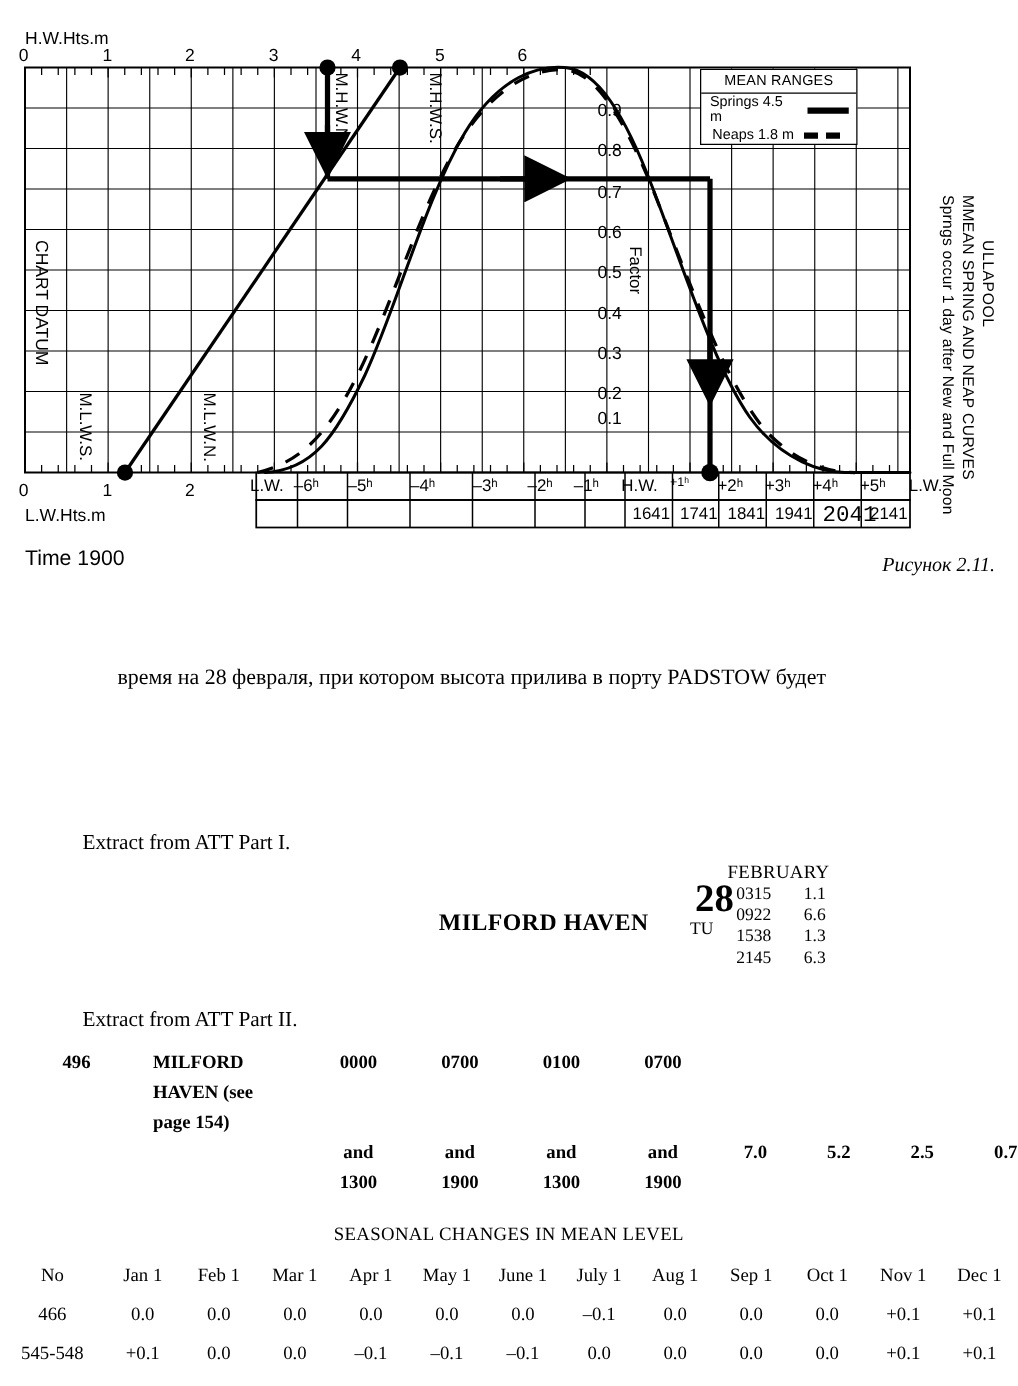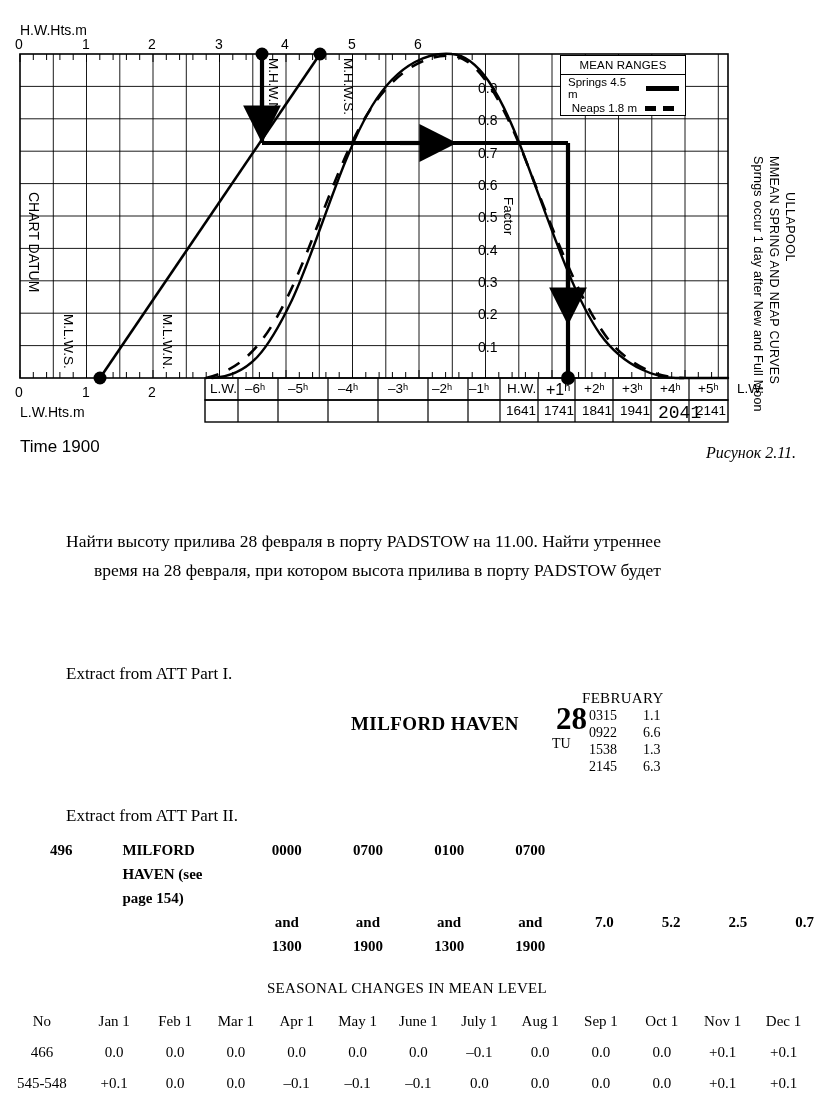--- a/index.html
+++ b/index.html
@@ -19,34 +19,34 @@
     white-space:nowrap;letter-spacing:0px;
   }
   .legend-box{
     position:absolute;border:1.6px solid #000;background:#fff;
     font-family:"Liberation Sans",sans-serif;
   }
   .legend-title{
     text-align:center;font-size:11.5px;padding:3px 0 3px 0;
     border-bottom:1.6px solid #000;letter-spacing:.2px;
   }
-  .legend-row{display:flex;align-items:center;justify-content:flex-end;
+  .legend-row{display:flex;align-items:center;justify-content:center;
     padding:1px 6px 1px 7px;font-size:11.5px;}
   .legend-key-solid{width:34px;height:5px;background:#000;margin-left:8px;}
   .legend-key-dash{width:34px;height:5px;margin-left:8px;
     background:repeating-linear-gradient(to right,#000 0 11px,transparent 11px 18px);}
   #time-note{left:20px;top:437px;font-size:17px;font-family:"Liberation Sans",sans-serif;}
   #fig-caption{right:18px;top:444px;font-size:16px;font-style:italic;font-family:"Liberation Serif",serif;}
   #task-para{left:66px;top:527px;width:716px;font-family:"Liberation Serif",serif;
     font-size:17.5px;line-height:29px;text-indent:0;}
   #task-para p{margin:0;text-indent:0;}
   #task-para .ind{padding-left:28px;}
   #extract1{left:66px;top:664px;font-family:"Liberation Serif",serif;font-size:17px;}
   #extract2{left:66px;top:806px;font-family:"Liberation Serif",serif;font-size:17px;}
-  #att1-port{position:absolute;left:290px;top:713px;width:290px;text-align:center;
+  #att1-port{position:absolute;left:290px;top:728px;width:290px;text-align:center;
     font-family:"Liberation Serif",serif;font-size:19px;font-weight:bold;letter-spacing:.4px;}
   #att1-block{position:absolute;left:556px;top:690px;font-family:"Liberation Serif",serif;font-size:14px;}
   #att1-block .month{font-size:15px;letter-spacing:.3px;margin-left:26px;}
   #att1-block .daynum{position:absolute;left:0px;top:13px;font-size:31px;font-weight:bold;line-height:31px;}
   #att1-block .tu{position:absolute;left:-4px;top:46px;font-size:14px;}
   #att1-block table{border-collapse:collapse;margin-left:33px;margin-top:0px;}
   #att1-block td{font-size:14px;padding:0 0 0 0;line-height:17px;}
   #att1-block td.h{padding-left:26px;}
   table.flat{border-collapse:collapse;}
   table.flat td{font-family:"Liberation Serif",serif;font-size:15px;padding:0;vertical-align:top;}
@@ -260,21 +260,21 @@
   <span class="abs tick-num" style="left:148px;top:384px;">2</span>
 
   <span class="abs tick-num" style="left:478px;top:80px;">0.9</span>
   <span class="abs tick-num" style="left:478px;top:112px;">0.8</span>
   <span class="abs tick-num" style="left:478px;top:145px;">0.7</span>
   <span class="abs tick-num" style="left:478px;top:177px;">0.6</span>
   <span class="abs tick-num" style="left:478px;top:209px;">0.5</span>
   <span class="abs tick-num" style="left:478px;top:242px;">0.4</span>
   <span class="abs tick-num" style="left:478px;top:274px;">0.3</span>
   <span class="abs tick-num" style="left:478px;top:306px;">0.2</span>
-  <span class="abs tick-num" style="left:478px;top:339px;">0.1</span>
+  <span class="abs tick-num" style="left:478px;top:326px;">0.1</span>
 
   <span class="abs vert-label" style="left:26px;top:192px;font-size:14px;">CHART DATUM</span>
   <span class="abs vert-label" style="left:61px;top:314px;font-size:13.5px;">M.L.W.S.</span>
   <span class="abs vert-label" style="left:160px;top:314px;font-size:13.5px;">M.L.W.N.</span>
   <span class="abs vert-label" style="left:266px;top:58px;font-size:13.5px;">M.H.W.N.</span>
   <span class="abs vert-label" style="left:341px;top:58px;font-size:13.5px;">M.H.W.S.</span>
   <span class="abs vert-label" style="left:501px;top:197px;font-size:13.5px;">Factor</span>
 
   <div class="legend-box" style="left:560px;top:55px;width:124px;">
     <div class="legend-title">MEAN RANGES</div>
@@ -287,30 +287,30 @@
       <span class="legend-key-dash"></span>
     </div>
   </div>
 
   <div class="abs" style="left:726px;top:72px;height:320px;width:80px;">
     <span class="vert-label abs" style="left:57px;top:120px;font-size:12.5px;letter-spacing:.5px;">ULLAPOOL</span>
     <span class="vert-label abs" style="left:41px;top:84px;font-size:12.5px;letter-spacing:.3px;">MMEAN SPRING AND NEAP CURVES</span>
     <span class="vert-label abs" style="left:25px;top:84px;font-size:12.5px;letter-spacing:.2px;">Sprngs occur 1 day after New and Full Moon</span>
   </div>
 
-  <div class="abs" style="left:204px;top:378px;width:523px;height:28px;">
+  <div class="abs" style="left:194px;top:378px;width:523px;height:28px;">
     <span class="abs tick-num" style="left:6px;top:3px;font-size:13.5px;">L.W.</span>
     <span class="abs tick-num" style="left:41px;top:3px;font-size:13.5px;">–6ʰ</span>
     <span class="abs tick-num" style="left:84px;top:3px;font-size:13.5px;">–5ʰ</span>
     <span class="abs tick-num" style="left:134px;top:3px;font-size:13.5px;">–4ʰ</span>
     <span class="abs tick-num" style="left:184px;top:3px;font-size:13.5px;">–3ʰ</span>
     <span class="abs tick-num" style="left:228px;top:3px;font-size:13.5px;">–2ʰ</span>
     <span class="abs tick-num" style="left:265px;top:3px;font-size:13.5px;text-align:right;">–1ʰ</span>
     <span class="abs tick-num" style="left:303px;top:3px;font-size:13.5px;">H.W.</span>
-    <span class="abs tick-num" style="left:342px;top:3px;font-size:16px;">+1ʰ</span>
+    <span class="abs tick-num" style="left:342px;top:3px;font-size:10px;">+1ʰ</span>
     <span class="abs tick-num" style="left:380px;top:3px;font-size:13.5px;">+2ʰ</span>
     <span class="abs tick-num" style="left:418px;top:3px;font-size:13.5px;">+3ʰ</span>
     <span class="abs tick-num" style="left:456px;top:3px;font-size:13.5px;">+4ʰ</span>
     <span class="abs tick-num" style="left:494px;top:3px;font-size:13.5px;">+5ʰ</span>
     <span class="abs tick-num" style="left:533px;top:3px;font-size:13.5px;">L.W.</span>
   </div>
 
   <div class="abs" style="left:205px;top:400px;width:523px;height:22px;">
     <span class="abs tick-num" style="left:301px;top:3px;font-size:13.5px;">1641</span>
     <span class="abs tick-num" style="left:339px;top:3px;font-size:13.5px;">1741</span>
@@ -318,21 +318,20 @@
     <span class="abs tick-num" style="left:415px;top:3px;font-size:13.5px;">1941</span>
     <span class="abs tick-num" style="left:453px;top:3px;font-size:18px;font-family:Liberation Mono, monospace;">2041</span>
     <span class="abs tick-num" style="left:491px;top:3px;font-size:13.5px;">2141</span>
   </div>
 </div>
 
 <div class="abs" id="time-note">Time 1900</div>
 <div class="abs" id="fig-caption">Рисунок 2.11.</div>
 
 <div class="abs" id="task-para">
-  <p>Найти высоту прилива 28 февраля в порту PADSTOW на 11.00. Найти утреннее</p>
   <p class="ind">время на 28 февраля, при котором высота прилива в порту PADSTOW будет</p>
 </div>
 
 <div class="abs" id="extract1">Extract from ATT Part I.</div>
 
 <div id="att1-port">MILFORD HAVEN</div>
 
 <div id="att1-block">
   <div class="month">FEBRUARY</div>
   <div class="daynum">28</div>

